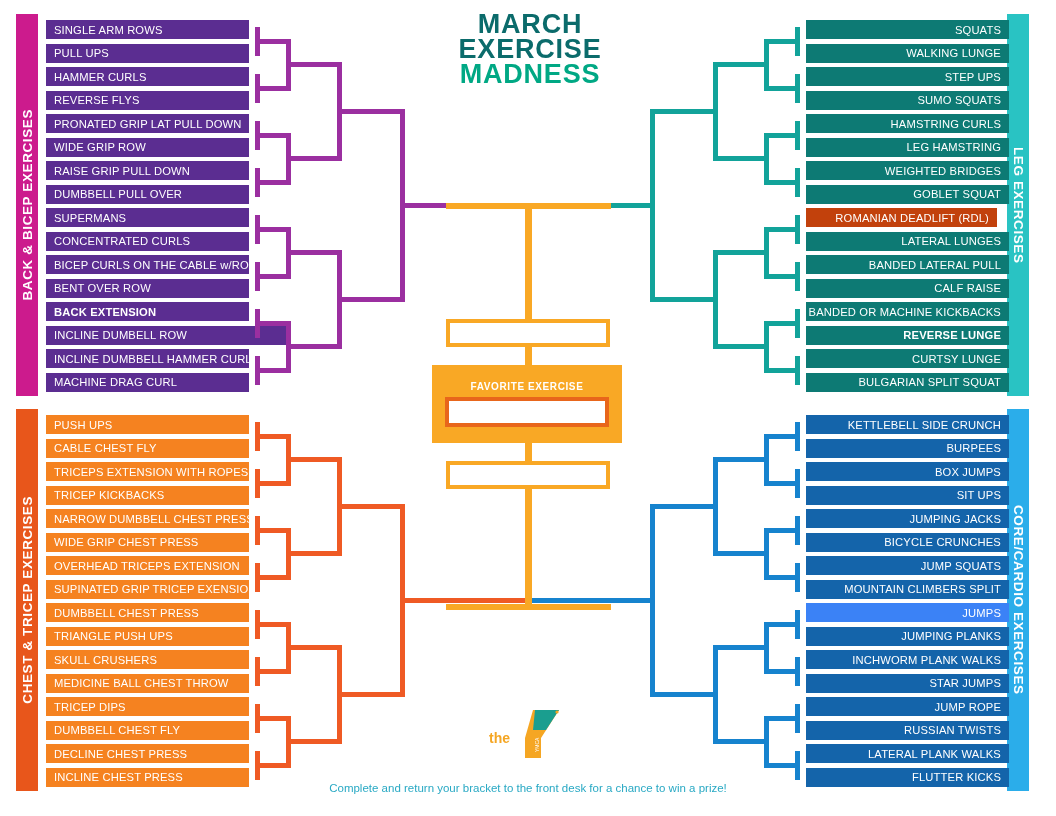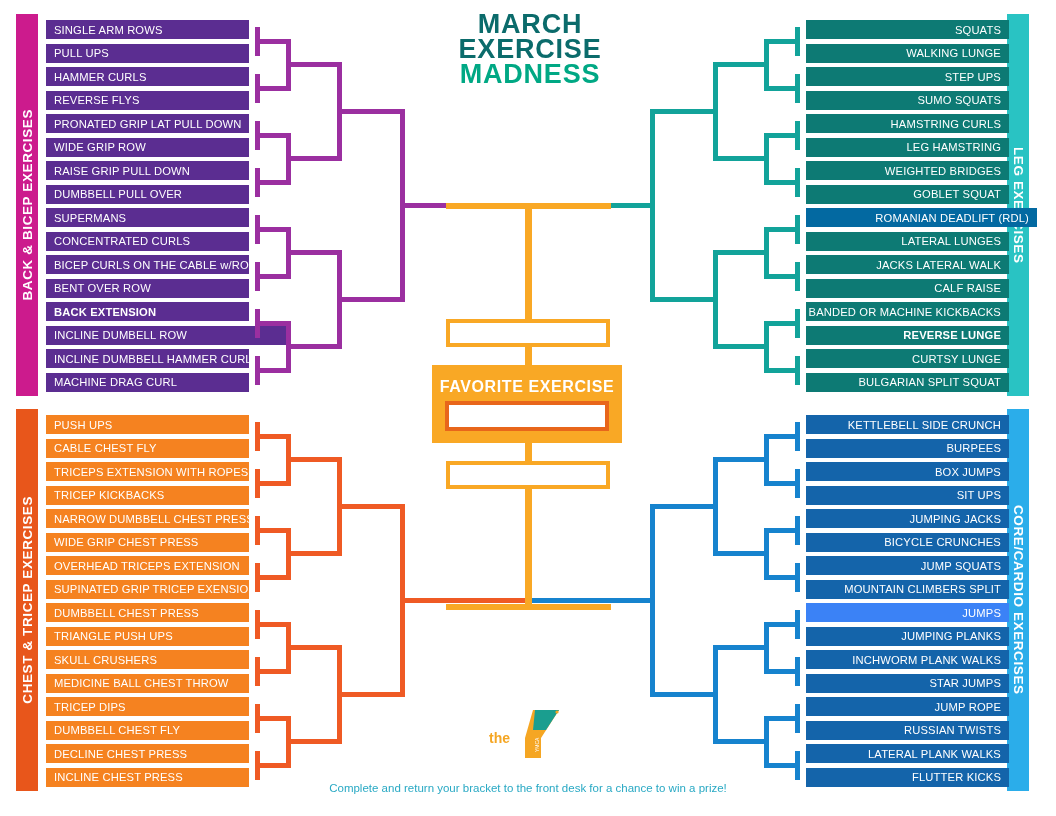--- a/index.html
+++ b/index.html
@@ -66,21 +66,21 @@
     position: absolute;
     background: #f9a825;
     display: flex;
     flex-direction: column;
     align-items: center;
     justify-content: center;
   }
   .fav-label {
     color: #ffffff;
     font-weight: bold;
-    font-size: 16px;
+    font-size: 10px;
     letter-spacing: 0.6px;
     margin-bottom: 5px;
   }
   .fav-input {
     background: #ffffff;
     border: 4px solid #e8661b;
     width: 164px; height: 30px;
   }
 
   
@@ -141,23 +141,23 @@
       <div class="bar left" style="left: 46px; top: 349px; width: 203px; background: rgb(91, 45, 145);">INCLINE DUMBBELL HAMMER CURL SMITH</div>
       <div class="bar left" style="left: 46px; top: 372.5px; width: 203px; background: rgb(91, 45, 145);">MACHINE DRAG CURL</div>
       <div class="bar right" style="left: 806px; top: 20px; width: 203px; background: rgb(13, 122, 116);">SQUATS</div>
       <div class="bar right" style="left: 806px; top: 43.5px; width: 203px; background: rgb(13, 122, 116);">WALKING LUNGE</div>
       <div class="bar right" style="left: 806px; top: 67px; width: 203px; background: rgb(13, 122, 116);">STEP UPS</div>
       <div class="bar right" style="left: 806px; top: 90.5px; width: 203px; background: rgb(13, 122, 116);">SUMO SQUATS</div>
       <div class="bar right" style="left: 806px; top: 114px; width: 203px; background: rgb(13, 122, 116);">HAMSTRING CURLS</div>
       <div class="bar right" style="left: 806px; top: 137.5px; width: 203px; background: rgb(13, 122, 116);">LEG HAMSTRING</div>
       <div class="bar right" style="left: 806px; top: 161px; width: 203px; background: rgb(13, 122, 116);">WEIGHTED BRIDGES</div>
       <div class="bar right" style="left: 806px; top: 184.5px; width: 203px; background: rgb(13, 122, 116);">GOBLET SQUAT</div>
-      <div class="bar right" style="left: 806px; top: 208px; width: 231px; background: #0369a1;">ROMANIAN DEADLIFT (RDL)</div>
+      <div class="bar right" style="left: 806px; top: 208px; width: 191px; background: #c2410c;">ROMANIAN DEADLIFT (RDL)</div>
       <div class="bar right" style="left: 806px; top: 231.5px; width: 203px; background: rgb(13, 122, 116);">LATERAL LUNGES</div>
-      <div class="bar right" style="left: 806px; top: 255px; width: 203px; background: rgb(13, 122, 116);">JACKS LATERAL WALK</div>
+      <div class="bar right" style="left: 806px; top: 255px; width: 203px; background: rgb(13, 122, 116);">BANDED LATERAL PULL</div>
       <div class="bar right" style="left: 806px; top: 278.5px; width: 203px; background: rgb(13, 122, 116);">CALF RAISE</div>
       <div class="bar right" style="left: 806px; top: 302px; width: 203px; background: rgb(13, 122, 116);">BANDED OR MACHINE KICKBACKS</div>
       <div class="bar right" style="left: 806px; top: 325.5px; width: 203px; background: rgb(13, 122, 116); font-weight: bold;">REVERSE LUNGE</div>
       <div class="bar right" style="left: 806px; top: 349px; width: 203px; background: rgb(13, 122, 116);">CURTSY LUNGE</div>
       <div class="bar right" style="left: 806px; top: 372.5px; width: 203px; background: rgb(13, 122, 116);">BULGARIAN SPLIT SQUAT</div>
       <div class="bar left" style="left: 46px; top: 415px; width: 203px; background: rgb(245, 130, 32);">PUSH UPS</div>
       <div class="bar left" style="left: 46px; top: 438.5px; width: 203px; background: rgb(245, 130, 32);">CABLE CHEST FLY</div>
       <div class="bar left" style="left: 46px; top: 462px; width: 203px; background: rgb(245, 130, 32);">TRICEPS EXTENSION WITH ROPES</div>
       <div class="bar left" style="left: 46px; top: 485.5px; width: 203px; background: rgb(245, 130, 32);">TRICEP KICKBACKS</div>
       <div class="bar left" style="left: 46px; top: 509px; width: 203px; background: rgb(245, 130, 32);">NARROW  DUMBBELL  CHEST  PRESS</div>

